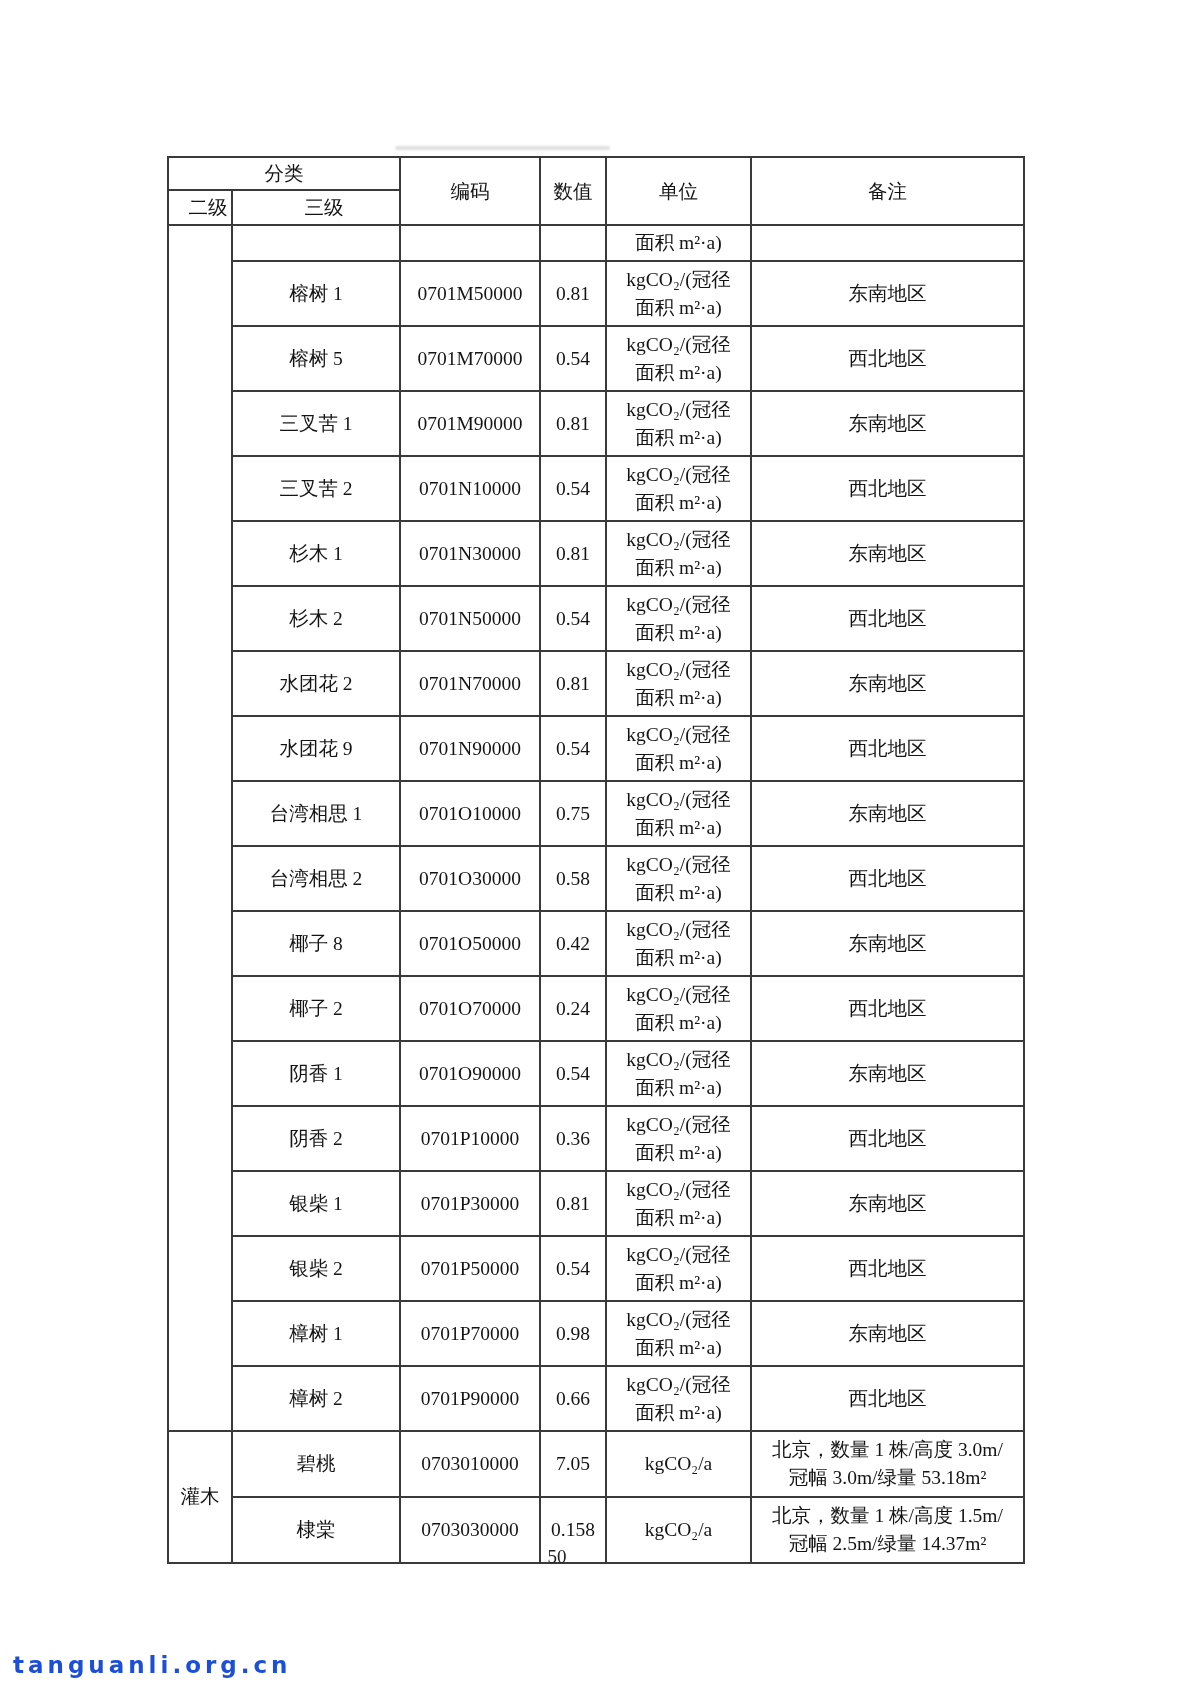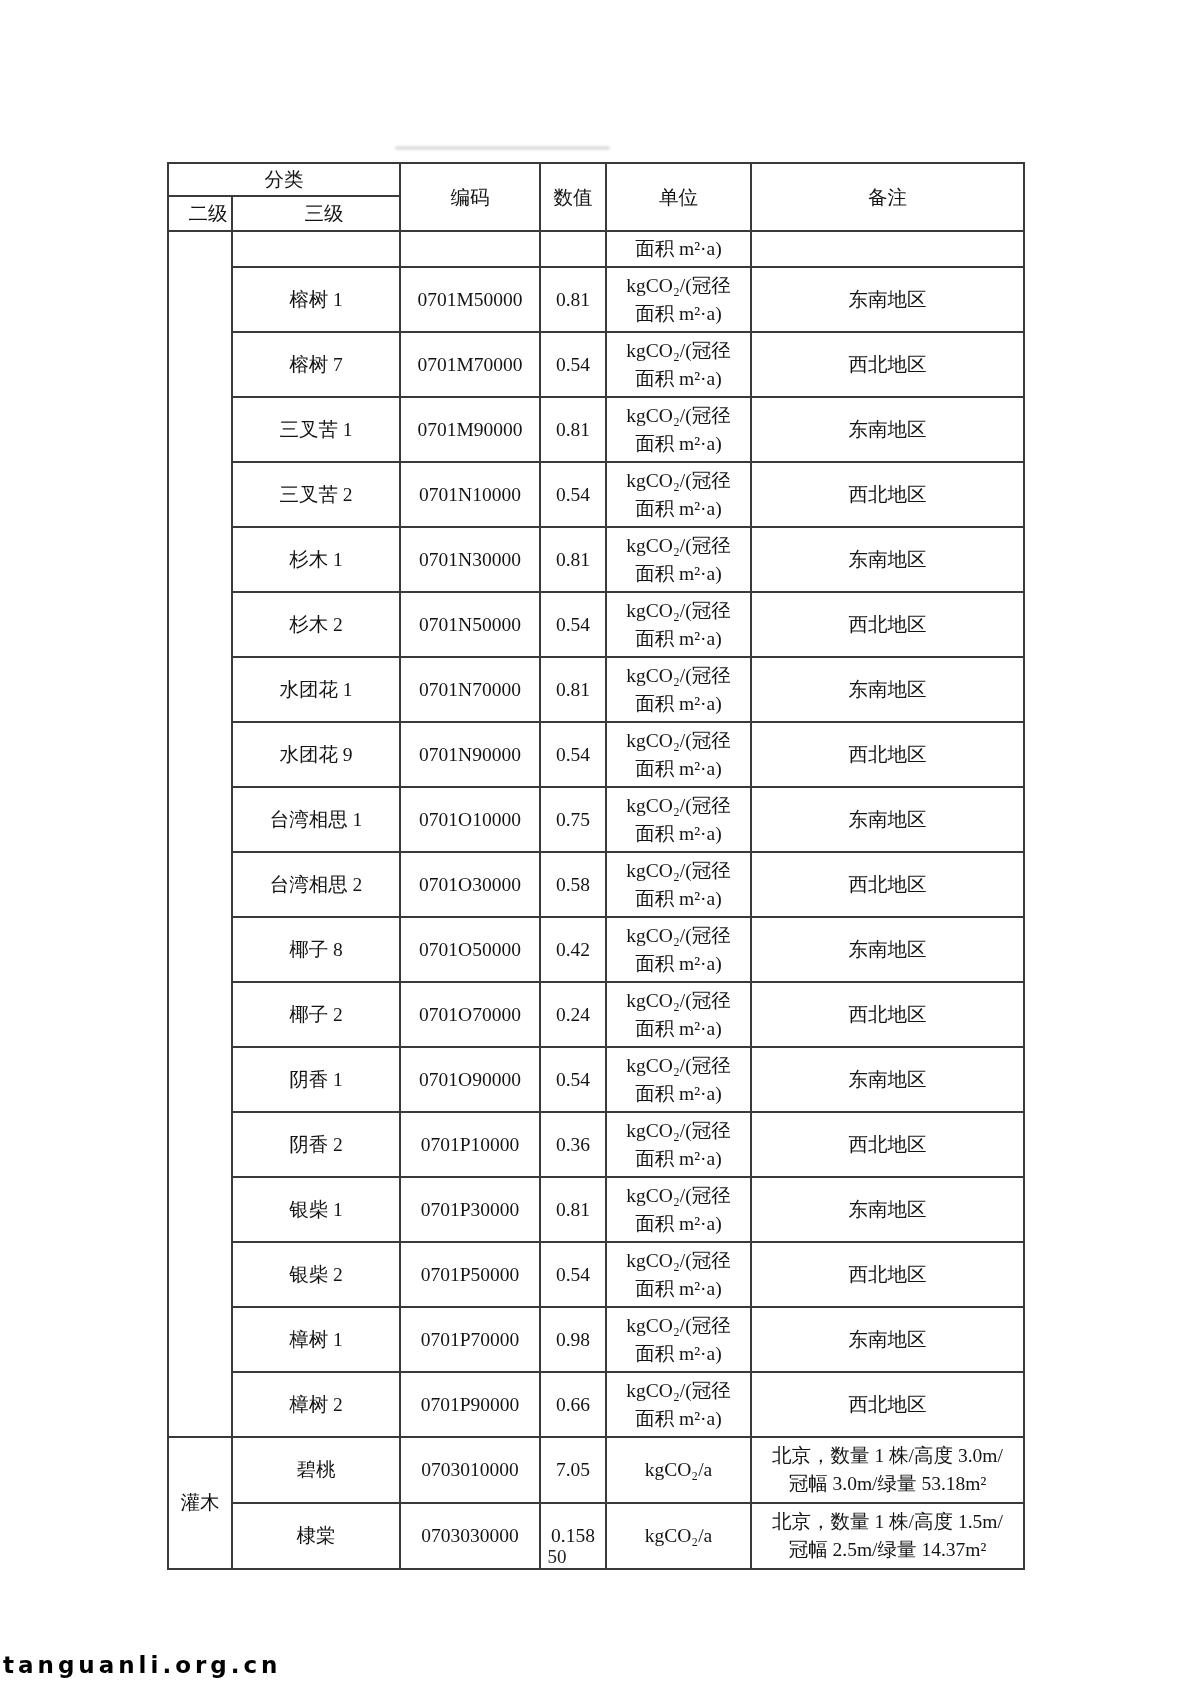--- a/index.html
+++ b/index.html
@@ -15,21 +15,21 @@
   .artifact {
     position: absolute;
     left: 395px; top: 146px;
     width: 215px; height: 4px;
     background: rgba(110,110,110,0.22);
     border-radius: 2px;
     filter: blur(1px);
   }
   table.factor-table {
     position: absolute;
-    left: 167px; top: 162px;
+    left: 167px; top: 156px;
     width: 856px;
     border-collapse: collapse;
     table-layout: fixed;
     border: 2px solid #262626;
   }
   .factor-table th, .factor-table td {
     border: 2px solid #3a3a3a;
     text-align: center;
     vertical-align: middle;
     font-weight: normal;
@@ -46,26 +46,26 @@
   .page-number {
     position: absolute;
     left: 0; top: 1546px;
     width: 1114px;
     text-align: center;
     font-size: 19px;
     color: #222222;
   }
   .watermark {
     position: absolute;
-    left: 3px; top: 1652px;
+    left: 13px; top: 1652px;
     font-family: "DejaVu Sans", "Liberation Sans", sans-serif;
     font-weight: bold;
     font-size: 23px;
     letter-spacing: 4px;
-    color: #000000;
+    color: #1d4ed8;
   }
 </style>
 </head>
 <body>
 
 <div class="page">
 
   <div class="artifact"></div>
 
   <table class="factor-table">
@@ -114,21 +114,21 @@
           <td>
             <div class="ln">kgCO₂/(冠径</div>
             <div class="ln">面积 m²·a)</div>
           </td>
           <td>
             <div class="ln">东南地区</div>
           </td>
         </tr>
         <tr class="r-tree">
           <td>
-            <div class="ln">榕树 7</div>
+            <div class="ln">榕树 5</div>
           </td>
           <td>
             <div class="ln">0701M70000</div>
           </td>
           <td>
             <div class="ln">0.54</div>
           </td>
           <td>
             <div class="ln">kgCO₂/(冠径</div>
             <div class="ln">面积 m²·a)</div>
@@ -204,21 +204,21 @@
           <td>
             <div class="ln">kgCO₂/(冠径</div>
             <div class="ln">面积 m²·a)</div>
           </td>
           <td>
             <div class="ln">西北地区</div>
           </td>
         </tr>
         <tr class="r-tree">
           <td>
-            <div class="ln">水团花 1</div>
+            <div class="ln">水团花 2</div>
           </td>
           <td>
             <div class="ln">0701N70000</div>
           </td>
           <td>
             <div class="ln">0.81</div>
           </td>
           <td>
             <div class="ln">kgCO₂/(冠径</div>
             <div class="ln">面积 m²·a)</div>

